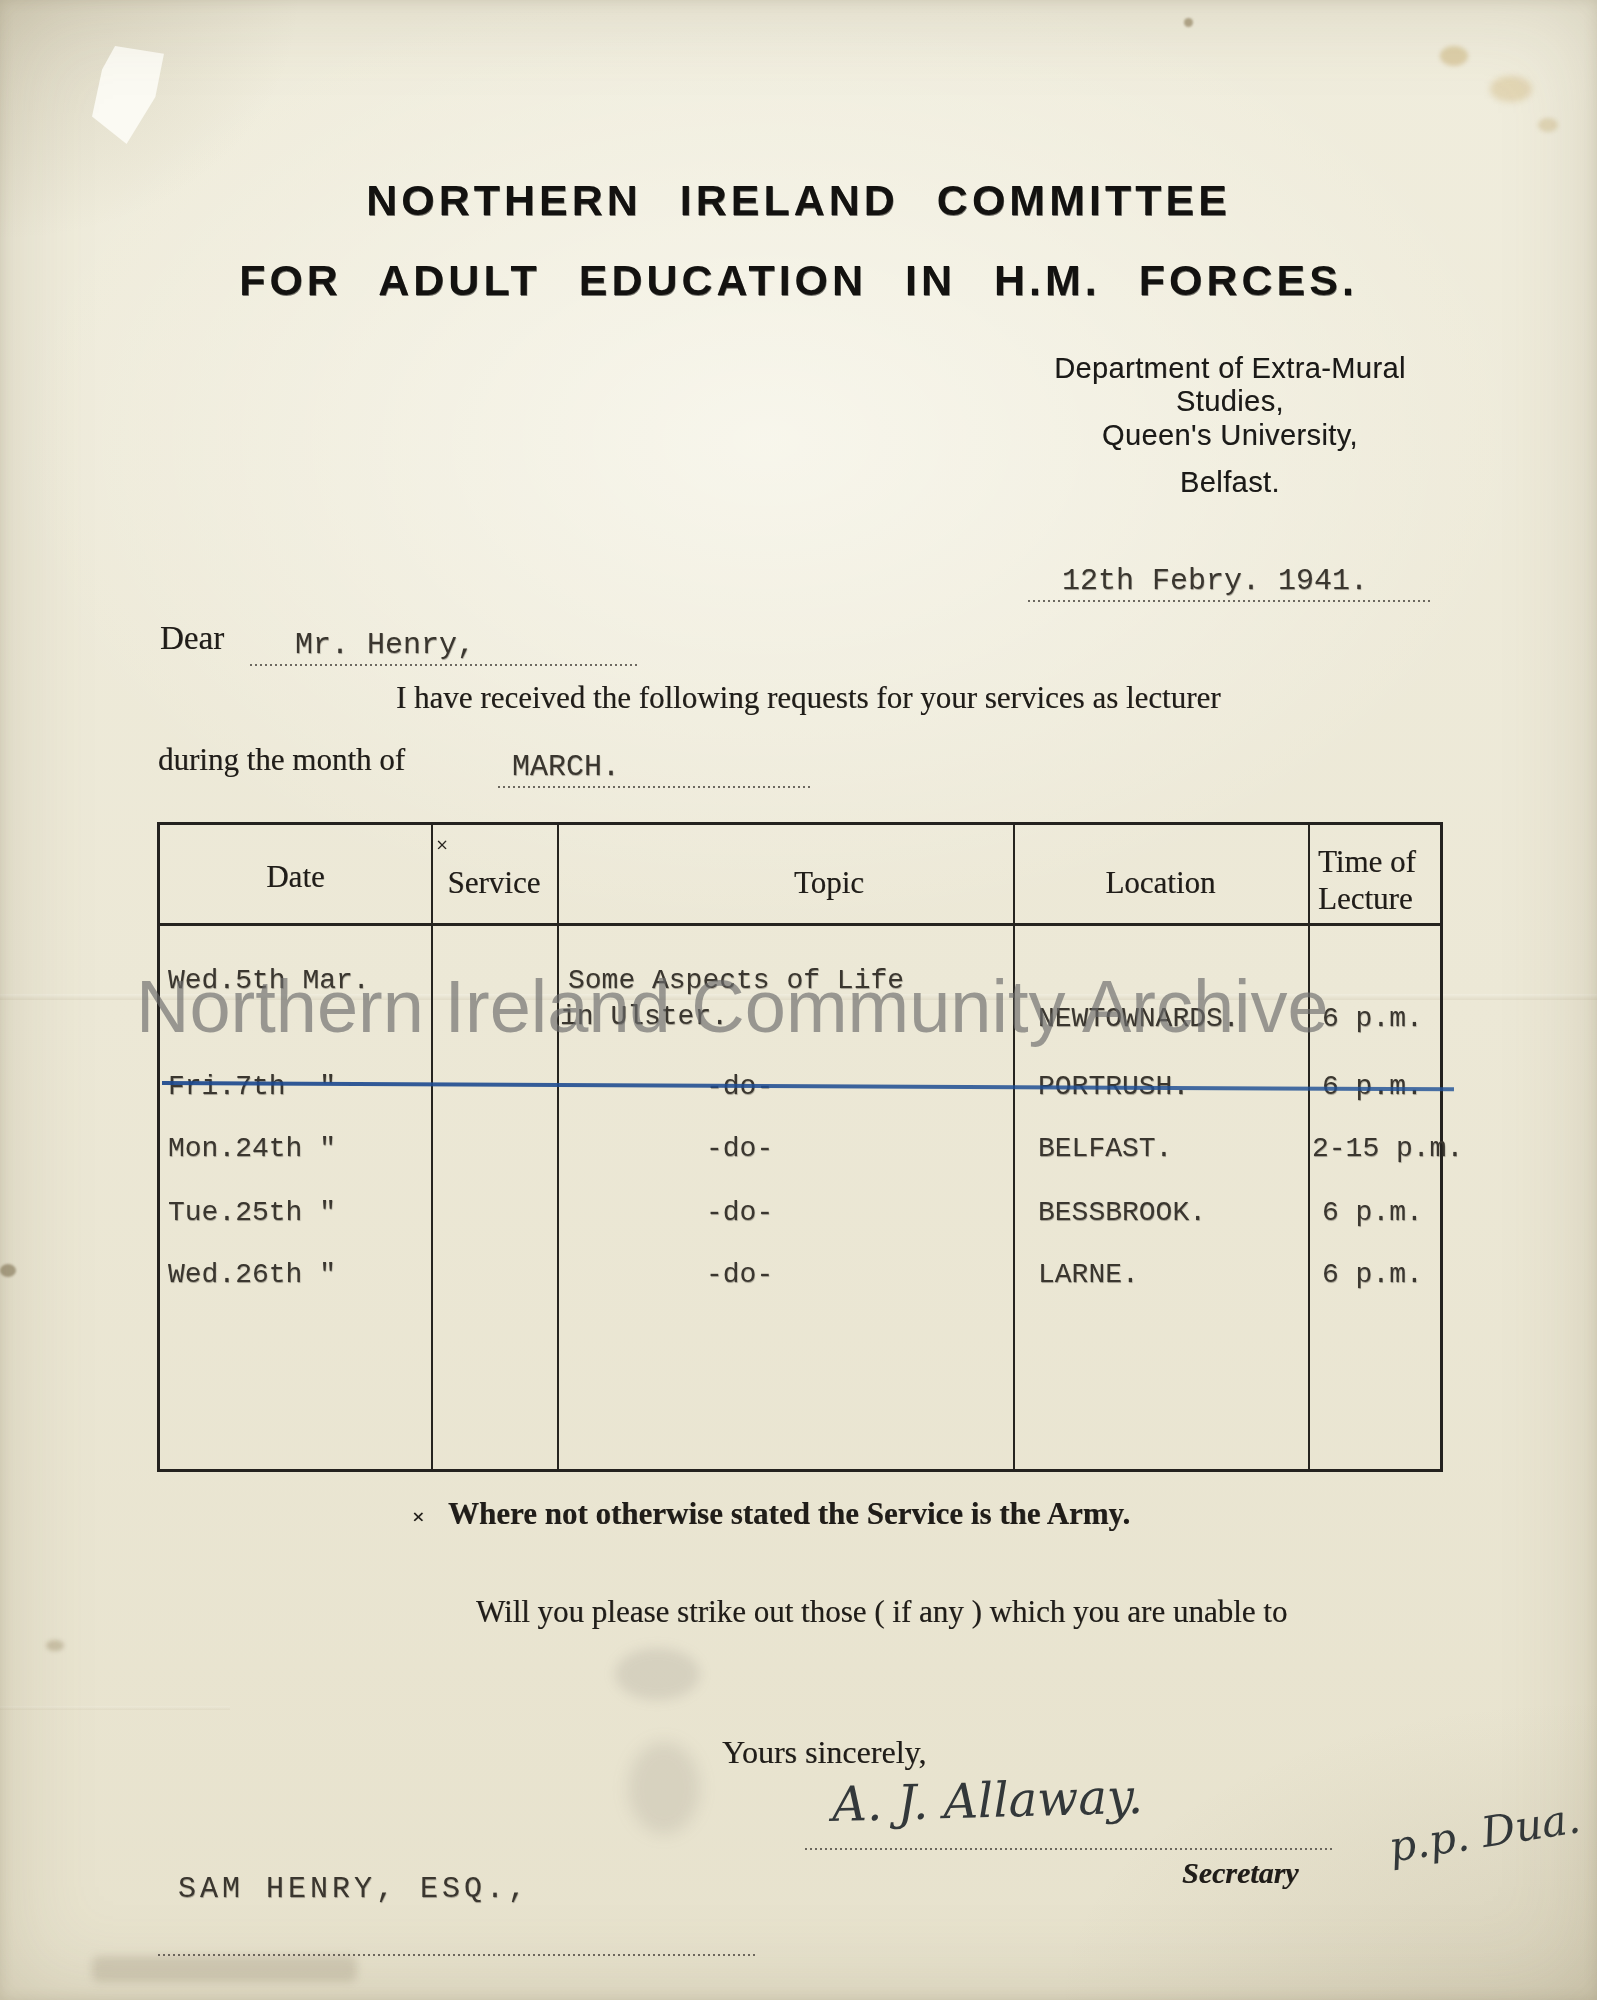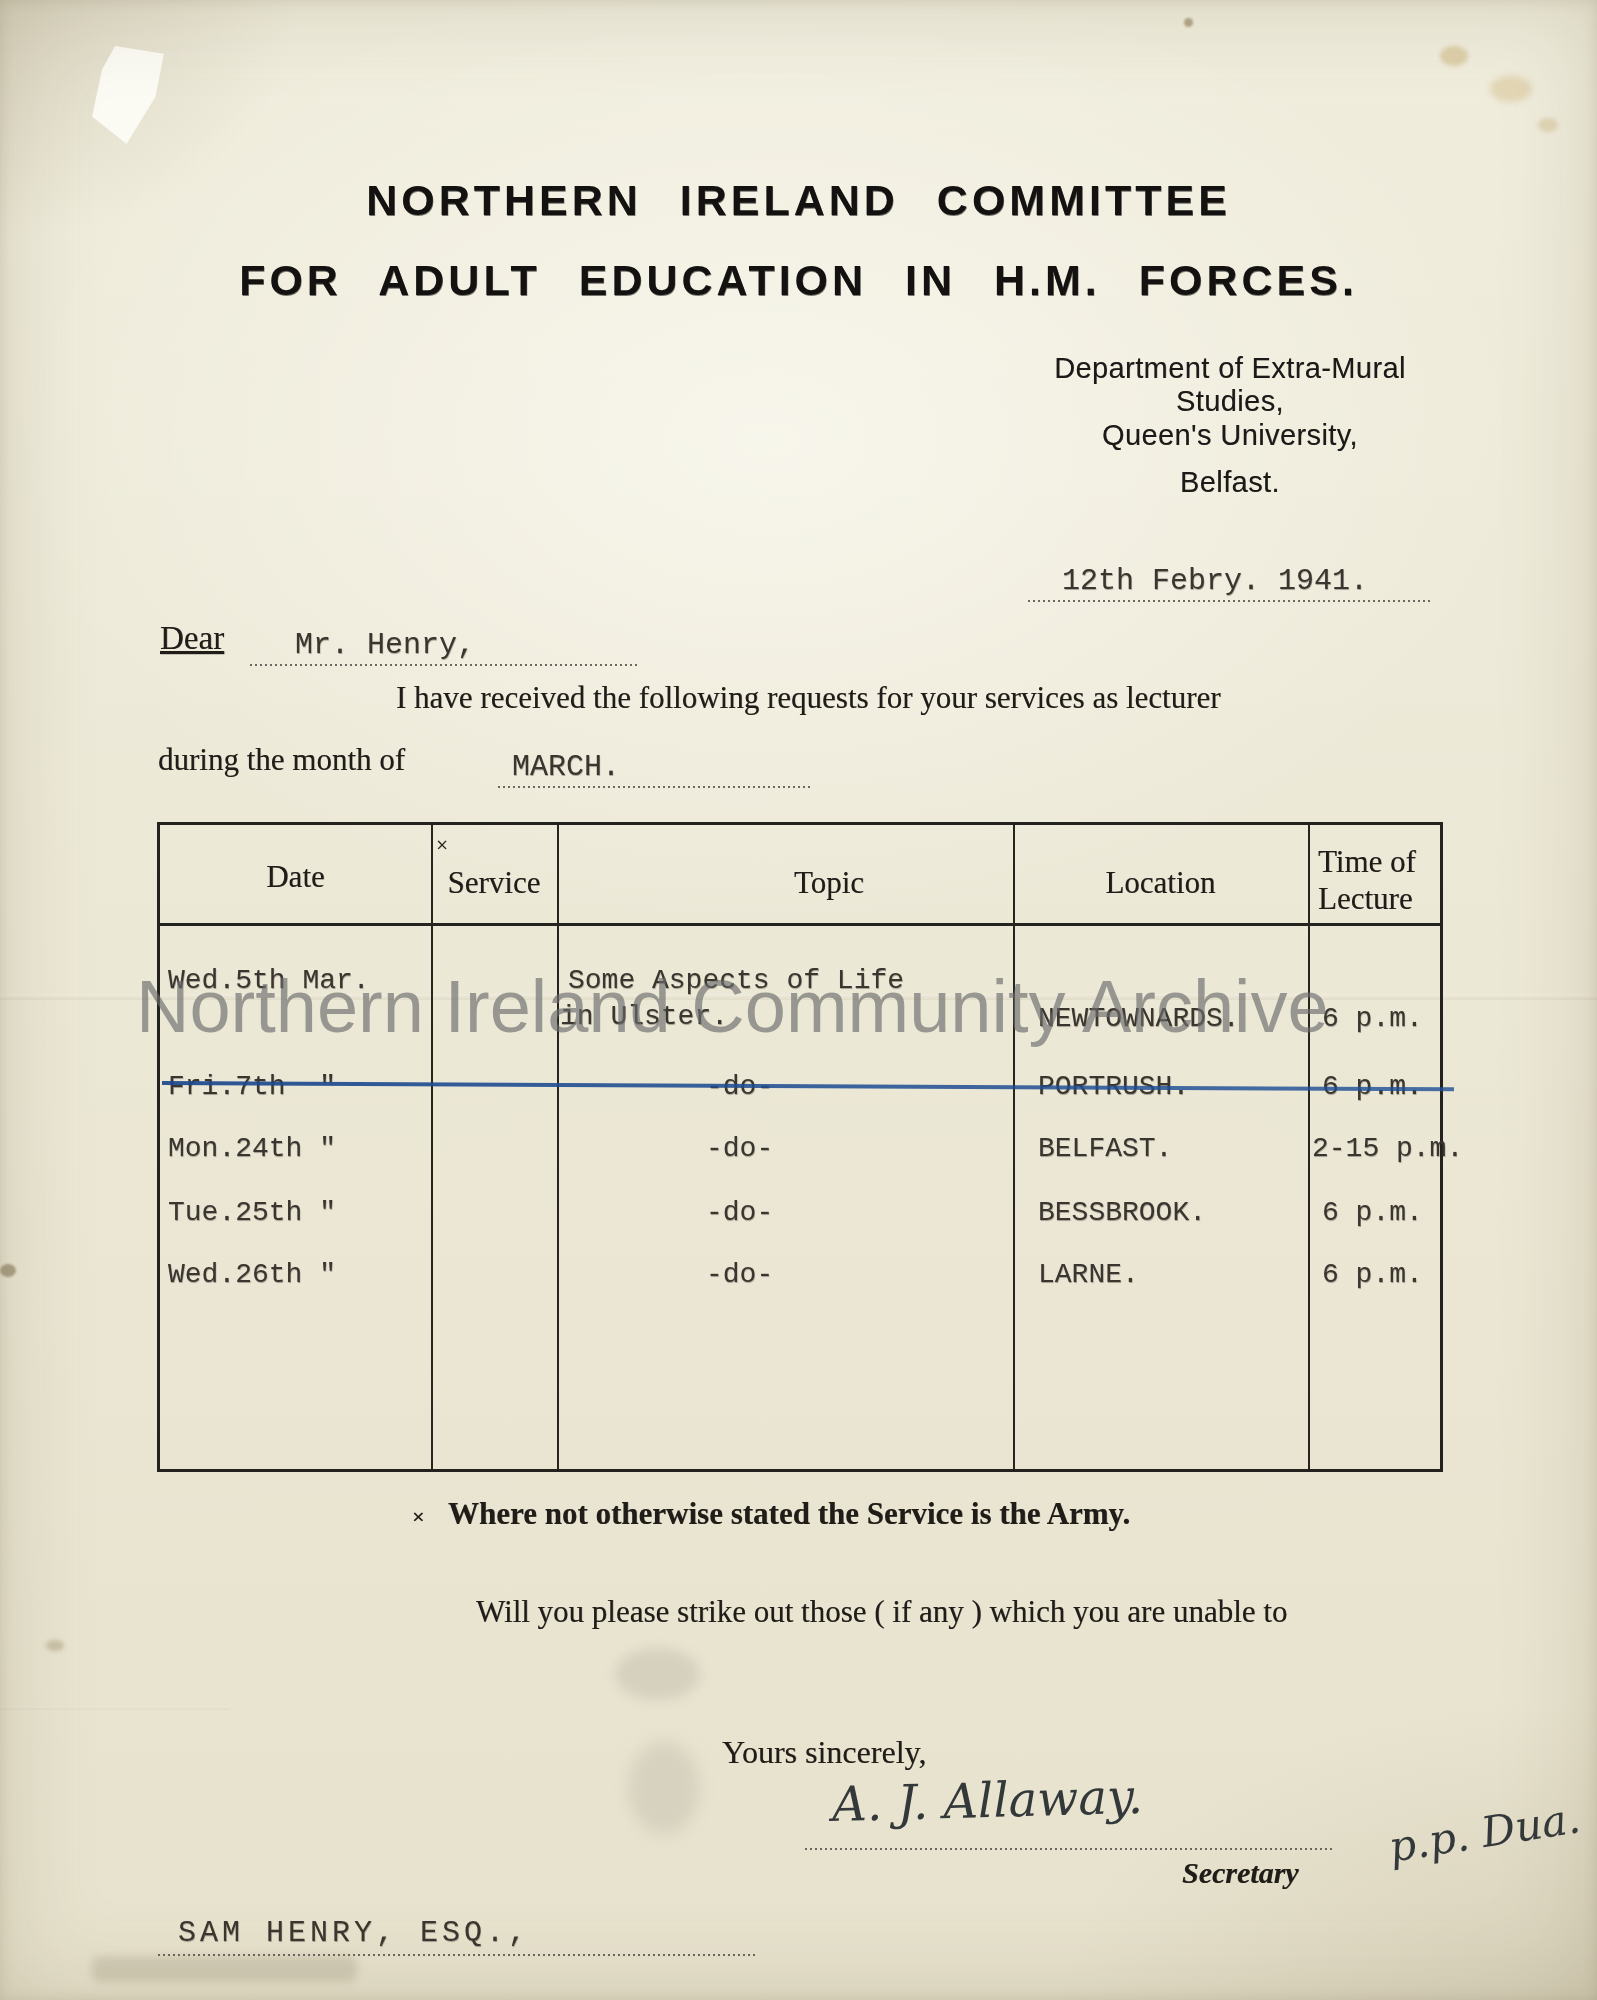--- a/index.html
+++ b/index.html
@@ -97,21 +97,21 @@
   <div class="abs title" style="top:176px;">NORTHERN IRELAND COMMITTEE</div>
   <div class="abs title" style="top:256px;">FOR ADULT EDUCATION IN H.M. FORCES.</div>
 
   <div class="abs addr" style="top:352px;">Department of Extra-Mural Studies,</div>
   <div class="abs addr" style="top:419px;">Queen's University,</div>
   <div class="abs addr" style="top:466px;">Belfast.</div>
 
   <div class="abs type" style="left:1062px;top:564px;font-size:30px;">12th Febry. 1941.</div>
   <div class="abs dotline" style="left:1028px;top:600px;width:402px;"></div>
 
-  <div class="abs serif" style="left:160px;top:620px;font-size:33px;text-decoration:underline;">Dear</div>
+  <div class="abs serif" style="left:160px;top:620px;font-size:33px;">Dear</div>
   <div class="abs type" style="left:295px;top:628px;font-size:30px;">Mr. Henry,</div>
   <div class="abs dotline" style="left:250px;top:664px;width:390px;"></div>
 
   <div class="abs serif" style="left:396px;top:680px;font-size:31px;">I have received the following requests for your services as lecturer</div>
   <div class="abs serif" style="left:158px;top:742px;font-size:31px;">during the month of</div>
   <div class="abs type" style="left:512px;top:750px;font-size:30px;">MARCH.</div>
   <div class="abs dotline" style="left:498px;top:786px;width:313px;"></div>
 
   <div class="abs ltable">
     <div class="vline" style="left:271px;"></div>
@@ -172,18 +172,18 @@
   <div class="abs serif" style="left:448px;top:1496px;font-size:31px;font-weight:700;">Where not otherwise stated the Service is the Army.</div>
 
   <div class="abs serif" style="left:476px;top:1594px;font-size:31px;">Will you please strike out those ( if any ) which you are unable to</div>
 
   <div class="abs serif" style="left:722px;top:1734px;font-size:32px;">Yours sincerely,</div>
   <div class="abs hand" style="left:832px;top:1772px;font-size:48px;transform:rotate(-1.5deg);">A. J. Allaway.</div>
   <div class="abs dotline" style="left:805px;top:1848px;width:528px;"></div>
   <div class="abs serif" style="left:1182px;top:1856px;font-size:30px;font-style:italic;font-weight:700;">Secretary</div>
   <div class="abs hand" style="left:1388px;top:1808px;font-size:42px;transform:rotate(-9deg);">p.p. Dua.</div>
 
-  <div class="abs type" style="left:178px;top:1916px;font-size:30px;letter-spacing:4px;">SAM HENRY, ESQ.,</div>
+  <div class="abs type" style="left:178px;top:1872px;font-size:30px;letter-spacing:4px;">SAM HENRY, ESQ.,</div>
   <div class="abs dotline" style="left:158px;top:1954px;width:600px;"></div>
 
   <div class="abs watermark">Northern Ireland Community Archive</div>
 
 </div>
 
 </body></html>

